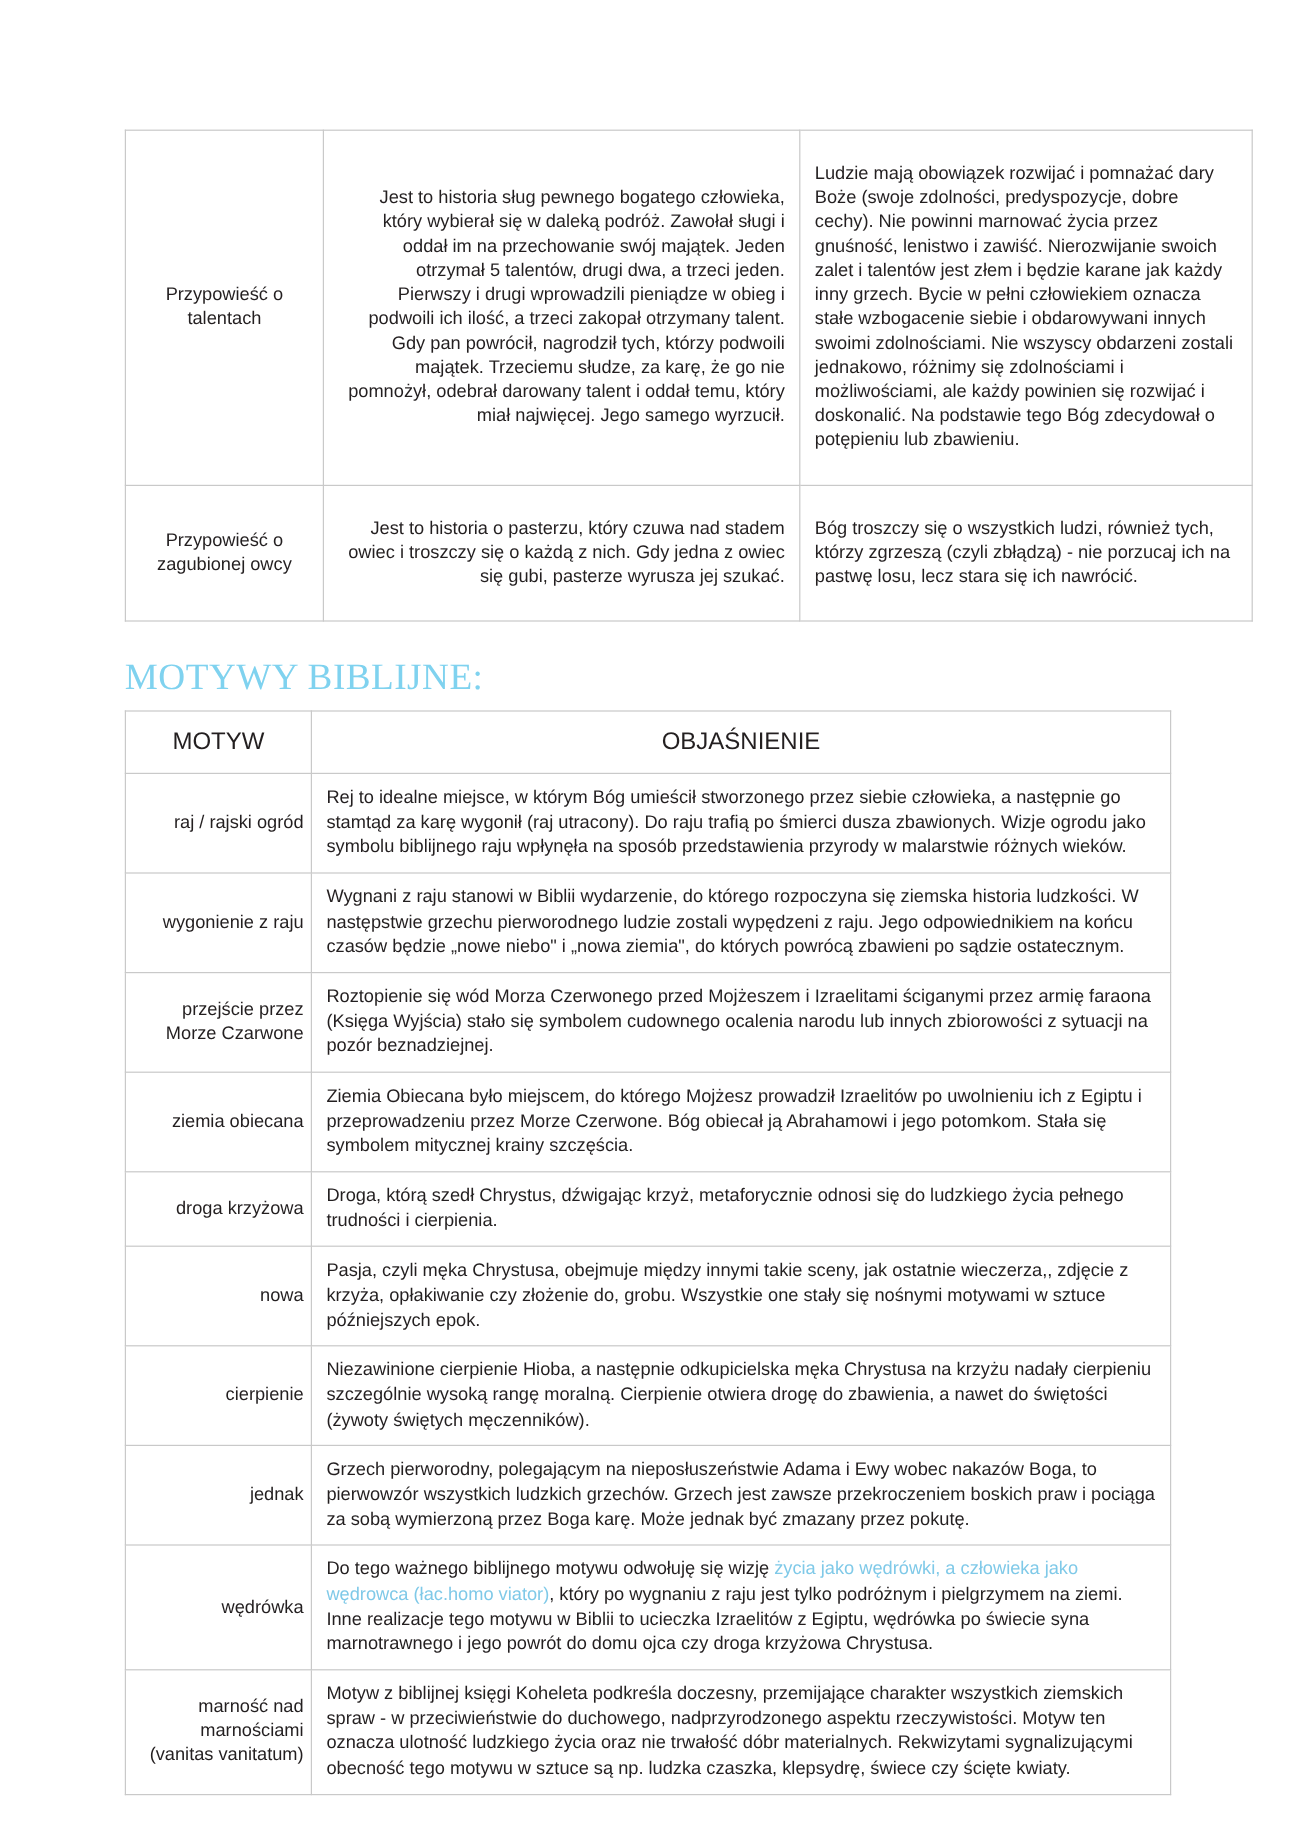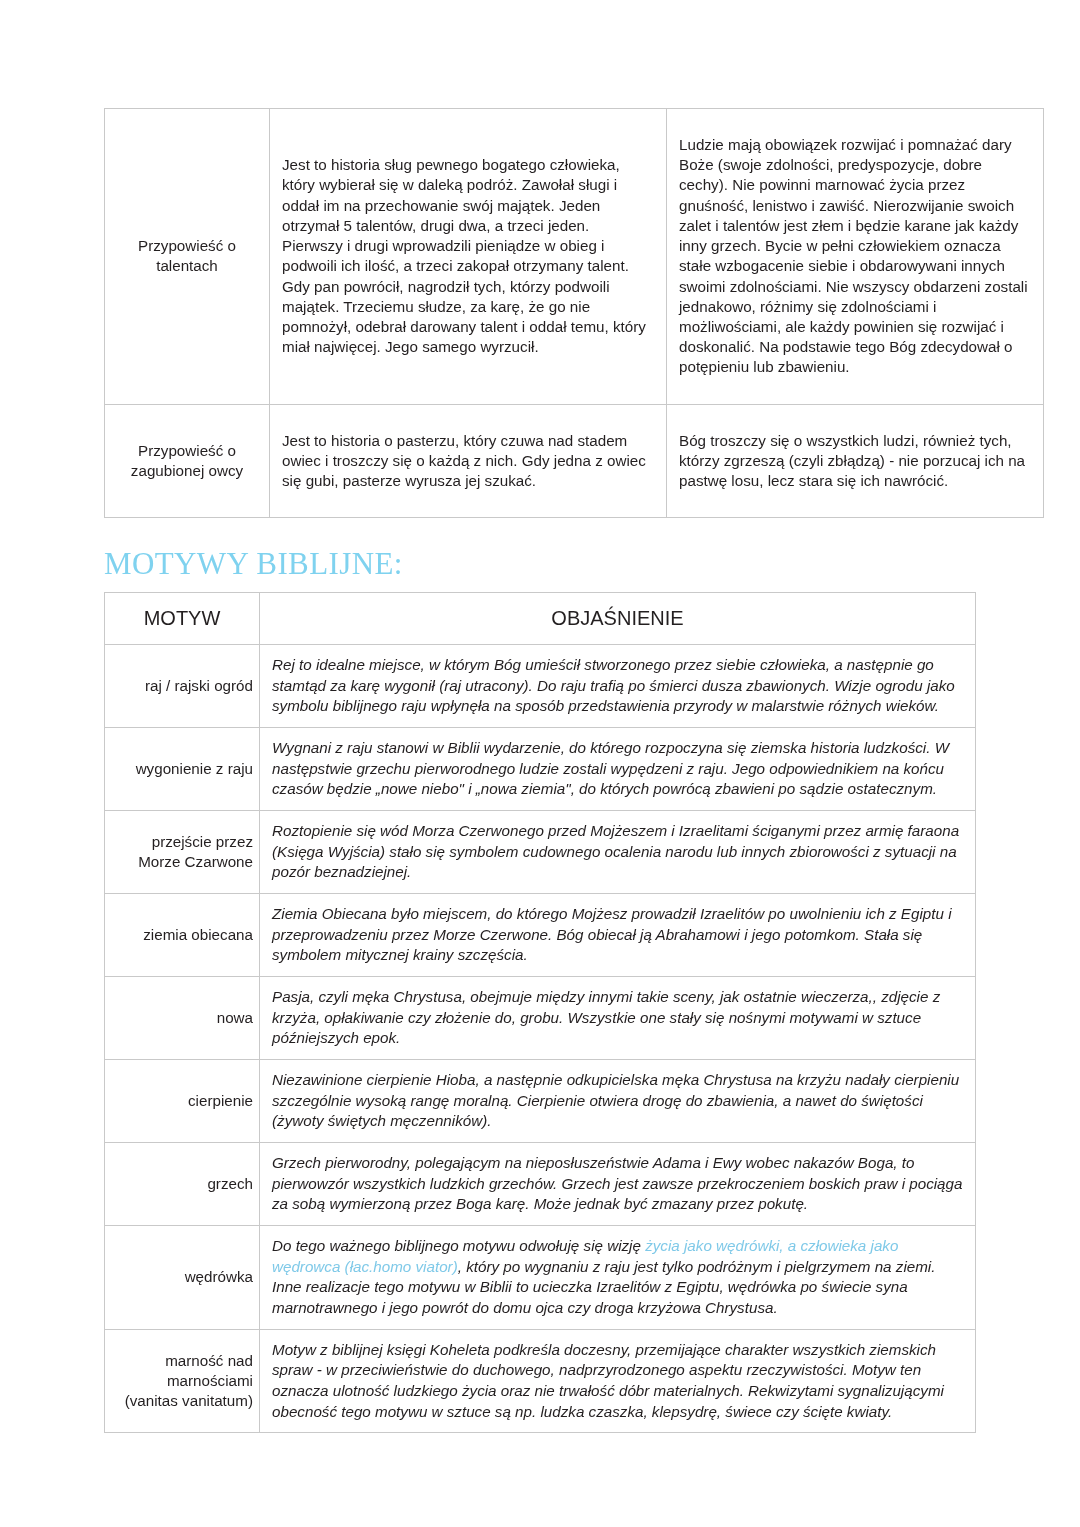--- a/index.html
+++ b/index.html
@@ -40,20 +40,21 @@
   }
 
   
   .parables td.label {
     text-align: center;
     width: 148px;
     padding: 10px 8px;
   }
   .parables td.mid {
     width: 372px;
+    text-align: right;
   }
   .parables td.right {
     width: 352px;
   }
 
   
   .section-title {
     margin: 28px 0 10px 0;
     font-family: "Liberation Serif", serif;
     font-size: 31px;
@@ -80,21 +81,20 @@
   .motifs td.motif {
     text-align: right;
     width: 142px;
     font-size: 15.2px;
     padding: 10px 6px;
   }
   .motifs td.desc {
     font-size: 15.2px;
     padding: 10px 12px;
     line-height: 1.36;
-    font-style: italic;
   }
   .hl {
     color: #7fc9e8;
   }
 </style>
 </head>
 <body>
 
 <div class="page">
 
@@ -133,29 +133,33 @@
       </tr>
       <tr>
         <td class="motif">przejście przez Morze Czarwone</td>
         <td class="desc">Roztopienie się wód Morza Czerwonego przed Mojżeszem i Izraelitami  ściganymi przez armię faraona (Księga Wyjścia) stało się symbolem cudownego ocalenia narodu lub innych zbiorowości z sytuacji na pozór beznadziejnej.</td>
       </tr>
       <tr>
         <td class="motif">ziemia obiecana</td>
         <td class="desc">Ziemia Obiecana było miejscem, do którego Mojżesz prowadził Izraelitów po uwolnieniu ich z Egiptu i przeprowadzeniu przez Morze Czerwone. Bóg obiecał ją Abrahamowi i jego potomkom. Stała się symbolem mitycznej krainy szczęścia.</td>
       </tr>
       <tr>
+        <td class="motif">droga krzyżowa</td>
+        <td class="desc">Droga, którą szedł Chrystus, dźwigając krzyż, metaforycznie odnosi się do ludzkiego życia pełnego trudności i cierpienia.</td>
+      </tr>
+      <tr>
         <td class="motif">nowa</td>
         <td class="desc">Pasja, czyli męka Chrystusa, obejmuje między innymi takie sceny, jak ostatnie wieczerza,, zdjęcie z krzyża, opłakiwanie czy złożenie do, grobu. Wszystkie one stały się nośnymi motywami w sztuce późniejszych epok.</td>
       </tr>
       <tr>
         <td class="motif">cierpienie</td>
         <td class="desc">Niezawinione cierpienie Hioba, a następnie odkupicielska męka Chrystusa na krzyżu nadały cierpieniu szczególnie wysoką rangę moralną. Cierpienie otwiera drogę do zbawienia, a nawet do świętości (żywoty świętych męczenników).</td>
       </tr>
       <tr>
-        <td class="motif">grzech</td>
+        <td class="motif">jednak</td>
         <td class="desc">Grzech pierworodny, polegającym na nieposłuszeństwie Adama i Ewy wobec nakazów Boga, to pierwowzór wszystkich ludzkich grzechów. Grzech jest zawsze przekroczeniem boskich praw i pociąga za sobą wymierzoną przez Boga karę. Może jednak być zmazany przez pokutę.</td>
       </tr>
       <tr>
         <td class="motif">wędrówka</td>
         <td class="desc"><span>Do tego ważnego biblijnego motywu odwołuję się wizję </span><span class="hl">życia jako wędrówki, a człowieka jako wędrowca (łac.homo viator)</span><span>, który po wygnaniu z raju jest tylko podróżnym i pielgrzymem na ziemi. Inne realizacje tego motywu w Biblii to ucieczka Izraelitów z Egiptu, wędrówka po świecie syna marnotrawnego i jego powrót do domu ojca czy droga krzyżowa Chrystusa.</span></td>
       </tr>
       <tr>
         <td class="motif">marność nad marnościami (vanitas vanitatum)</td>
         <td class="desc">Motyw z biblijnej księgi Koheleta podkreśla doczesny, przemijające charakter wszystkich ziemskich spraw - w przeciwieństwie do duchowego, nadprzyrodzonego aspektu rzeczywistości. Motyw ten oznacza ulotność ludzkiego życia oraz nie trwałość dóbr materialnych. Rekwizytami sygnalizującymi obecność tego motywu w sztuce są np. ludzka czaszka, klepsydrę, świece czy ścięte kwiaty.</td>
       </tr>

